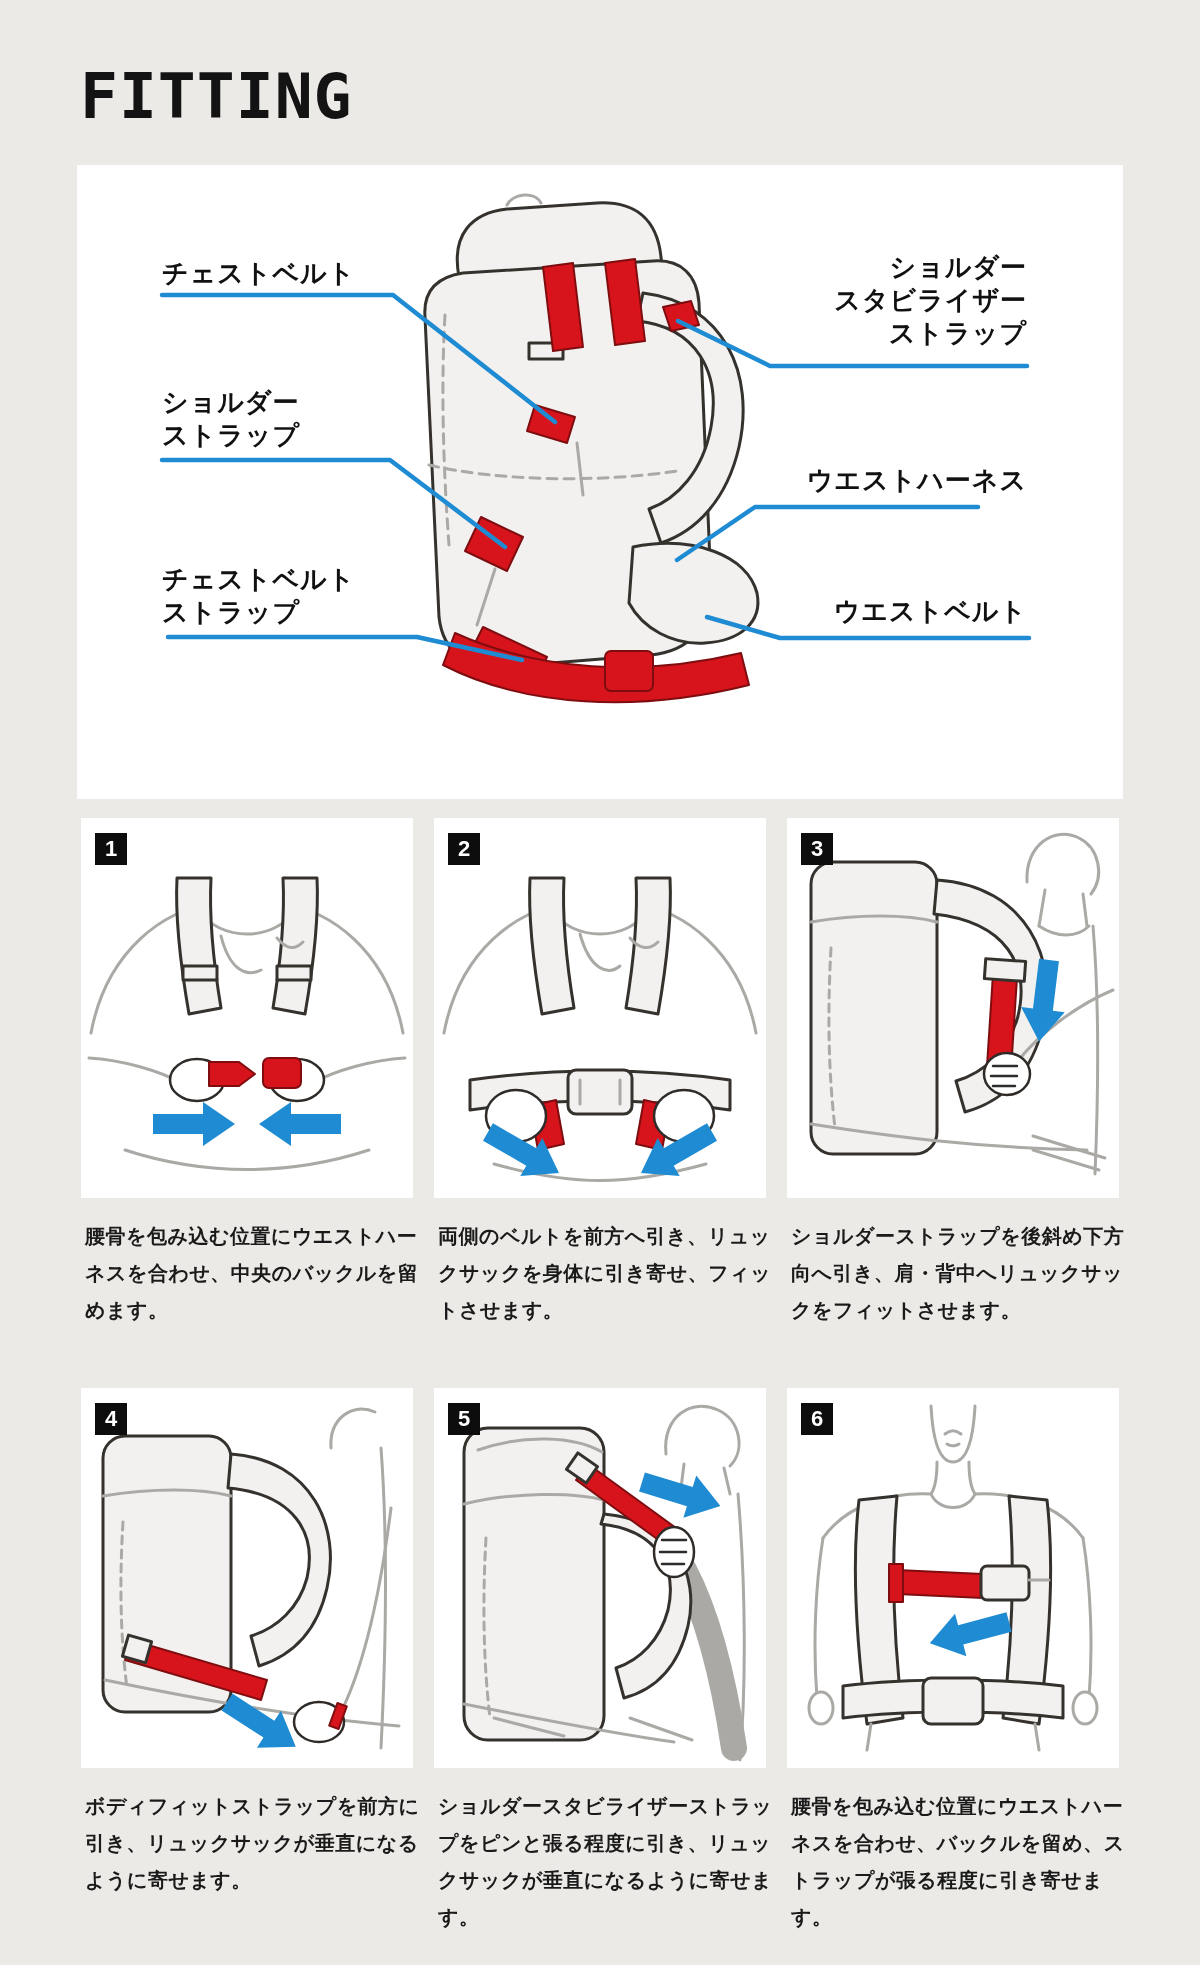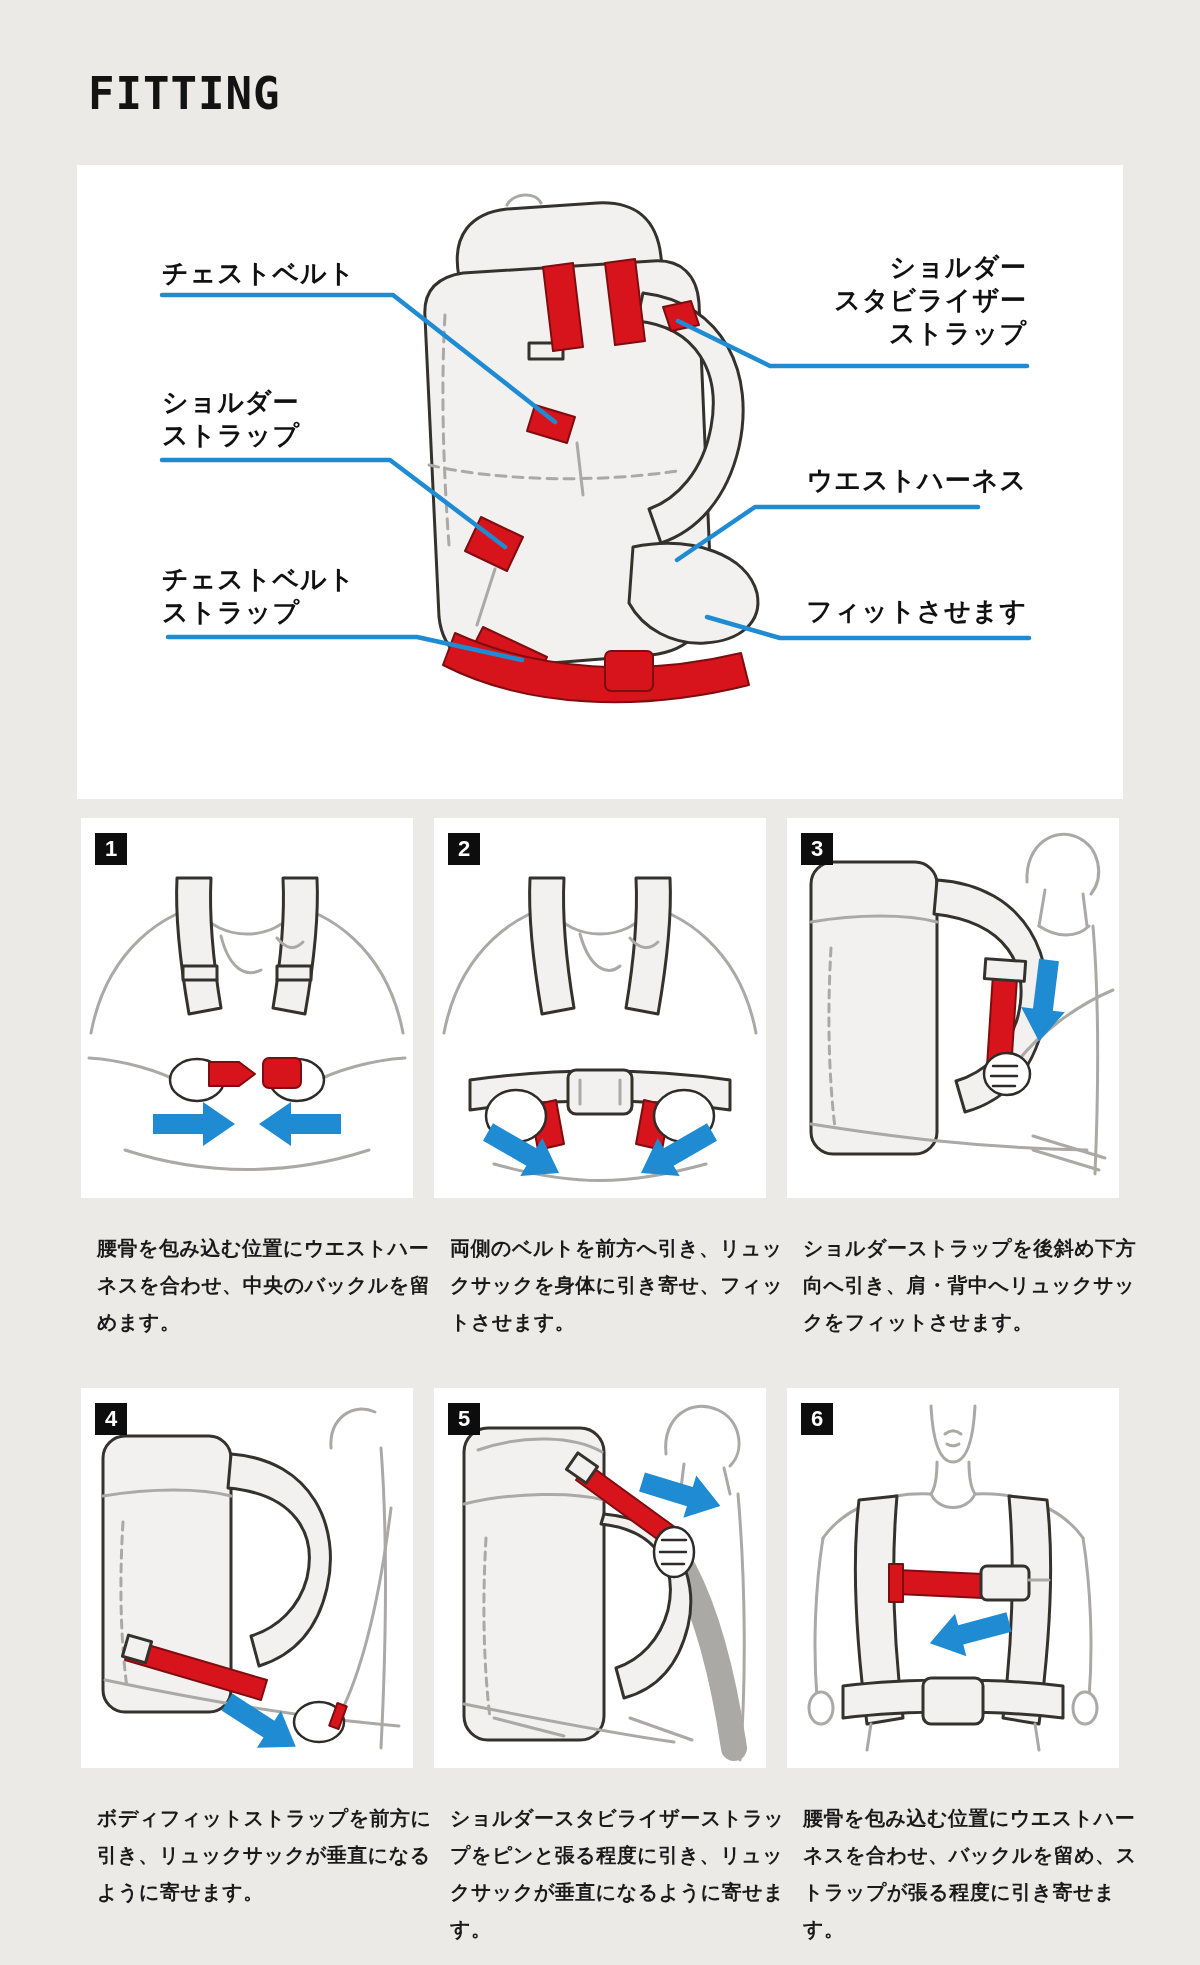--- a/index.html
+++ b/index.html
@@ -2,23 +2,23 @@
 <html><head>
 <meta charset="utf-8">
 <style>
   html,body{margin:0;padding:0}
   body{
     width:1200px;height:1965px;position:relative;overflow:hidden;
     background:#ECEAE7;color:#1A1A1A;
     font-family:"Liberation Sans","DejaVu Sans",sans-serif;
   }
   .page-title{
-    position:absolute;left:72px;top:52px;margin:16px;
+    position:absolute;left:72px;top:52px;margin:8px;
     font-family:"DejaVu Sans Mono","Liberation Mono",monospace;
-    font-size:44px;font-weight:bold;letter-spacing:1px;color:#131313;
+    font-size:63px;font-weight:bold;letter-spacing:1px;color:#131313;
   }
   .hero{position:absolute;left:77px;top:165px;width:1046px;height:634px;background:#FFFFFF}
   .hero > svg{position:absolute;left:0;top:0}
   .plabel{position:absolute;font-size:26px;font-weight:bold;line-height:33px;
           letter-spacing:1px;white-space:nowrap;color:#111}
   .plabel.r{text-align:right}
   .lb-chest{left:85px;top:92px}
   .lb-shoulder{left:85px;top:221px}
   .lb-bodyfit{left:85px;top:398px}
   .lb-stab{right:96px;top:86px}
@@ -26,21 +26,21 @@
   .lb-waistbelt{right:96px;top:430px}
   .step{position:absolute;width:332px;height:380px;background:#FFFFFF}
   .step svg{position:absolute;left:0;top:0}
   .badge{
     position:absolute;left:14px;top:15px;width:32px;height:32px;background:#0D0D0D;
     color:#FFF;font-weight:bold;font-size:22px;display:flex;align-items:center;justify-content:center;
   }
   .s1{left:81px;top:818px}.s2{left:434px;top:818px}.s3{left:787px;top:818px}
   .s4{left:81px;top:1388px}.s5{left:434px;top:1388px}.s6{787px}
   .s6{left:787px;top:1388px}
-  .caption{position:absolute;width:340px;margin:12px;font-size:20px;line-height:37px;
+  .caption{position:absolute;width:340px;margin:0;font-size:20px;line-height:37px;
            font-weight:bold;letter-spacing:.5px;color:#1A1A1A}
   .c1{left:85px;top:1218px}.c2{left:438px;top:1218px}.c3{left:791px;top:1218px}
   .c4{left:85px;top:1788px}.c5{left:438px;top:1788px}.c6{left:791px;top:1788px}
   svg .ol{stroke:#35322E;stroke-width:3;fill:#F2F1EF;stroke-linejoin:round;stroke-linecap:round}
   svg .lt{stroke:#ABA9A5;stroke-width:3;fill:none;stroke-linejoin:round;stroke-linecap:round}
   svg .red{fill:#D7141B;stroke:#7F0D10;stroke-width:2;stroke-linejoin:round}
   svg .blue{fill:#1E8BD2}
   svg .lead{stroke:#1E8BD2;stroke-width:4.5;fill:none;stroke-linejoin:round;stroke-linecap:round}
   svg .wh{fill:#FFFFFF;stroke:#2E2B28;stroke-width:2.5;stroke-linejoin:round;stroke-linecap:round}
 </style>
@@ -105,21 +105,21 @@
   </div>
   <div class="plabel r lb-stab">
     <span>ショルダー</span><br>
     <span>スタビライザー</span><br>
     <span>ストラップ</span>
   </div>
   <div class="plabel r lb-harness">
     <span>ウエストハーネス</span>
   </div>
   <div class="plabel r lb-waistbelt">
-    <span>フィットさせます</span>
+    <span>ウエストベルト</span>
   </div>
 </section>
 
 <div class="step s1">
   <svg width="332" height="380" viewBox="0 0 332 380">
     <g class="lt">
       <path d="M10,215 C26,130 86,92 128,86 M204,86 C246,92 306,130 322,215"></path>
       <path d="M118,92 C138,124 194,124 214,92"></path>
       <path d="M128,86 L128,60 M204,86 L204,60"></path>
       <path d="M44,332 C124,358 208,358 288,332"></path>

